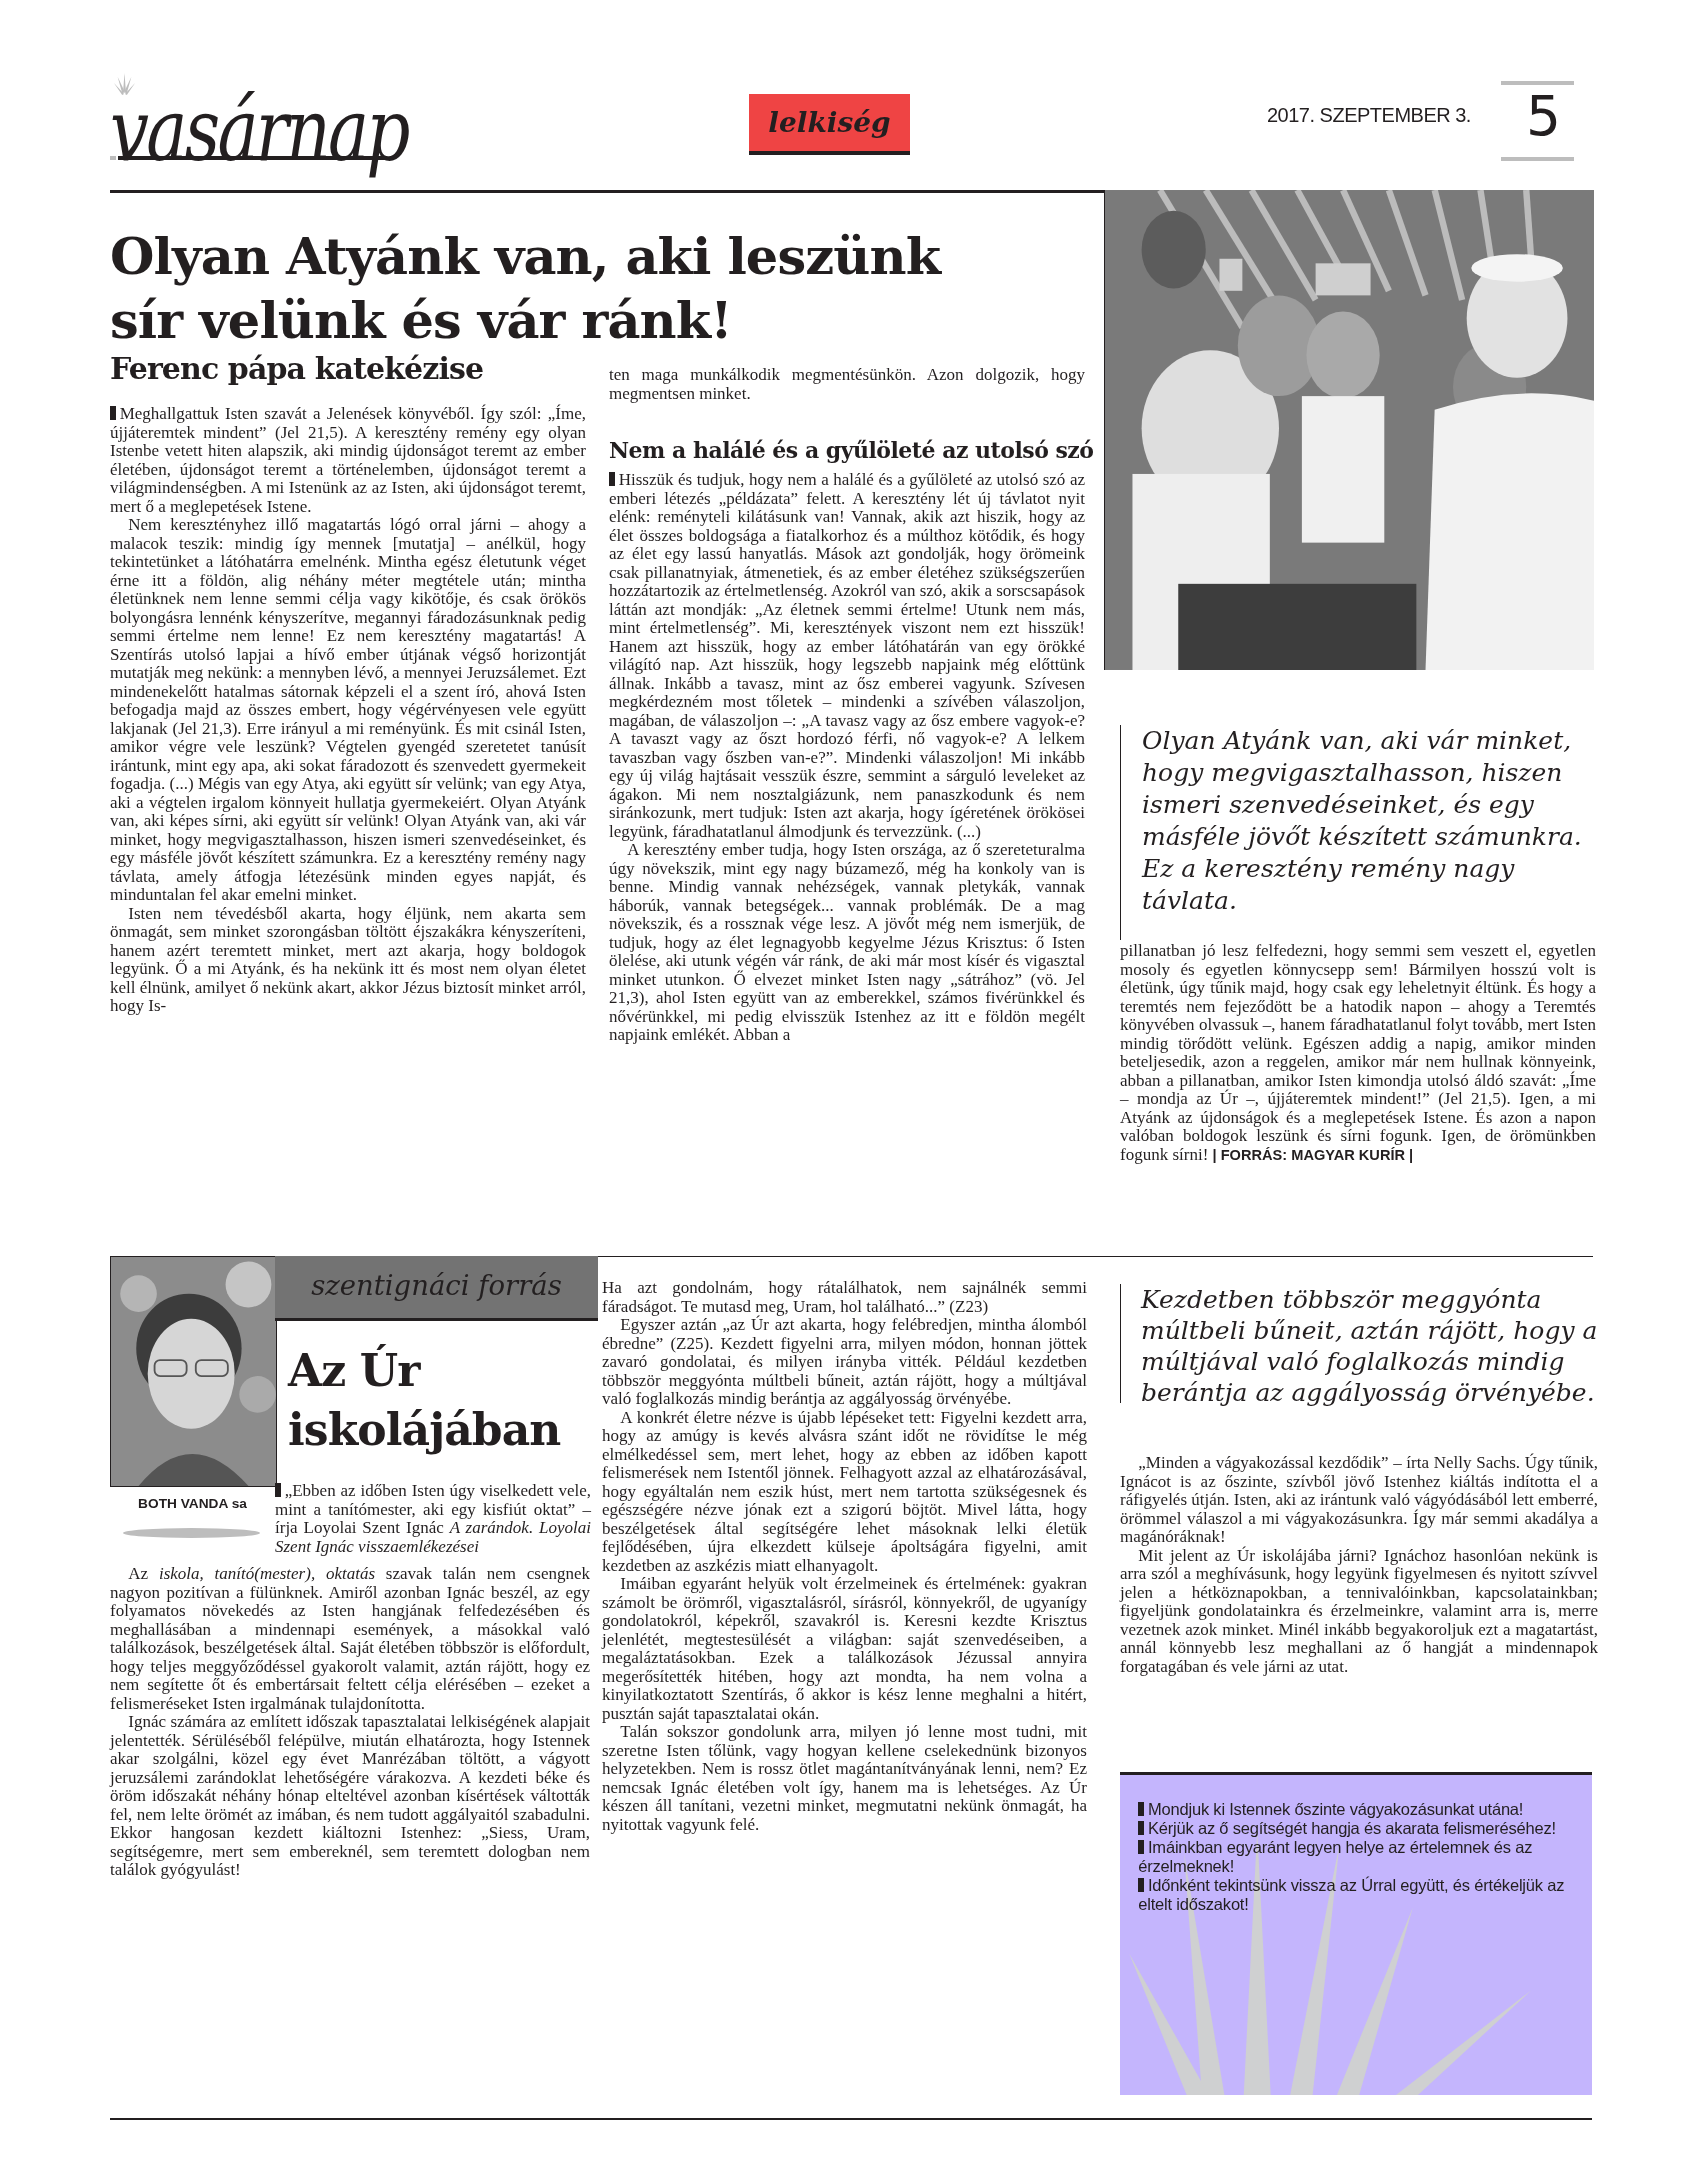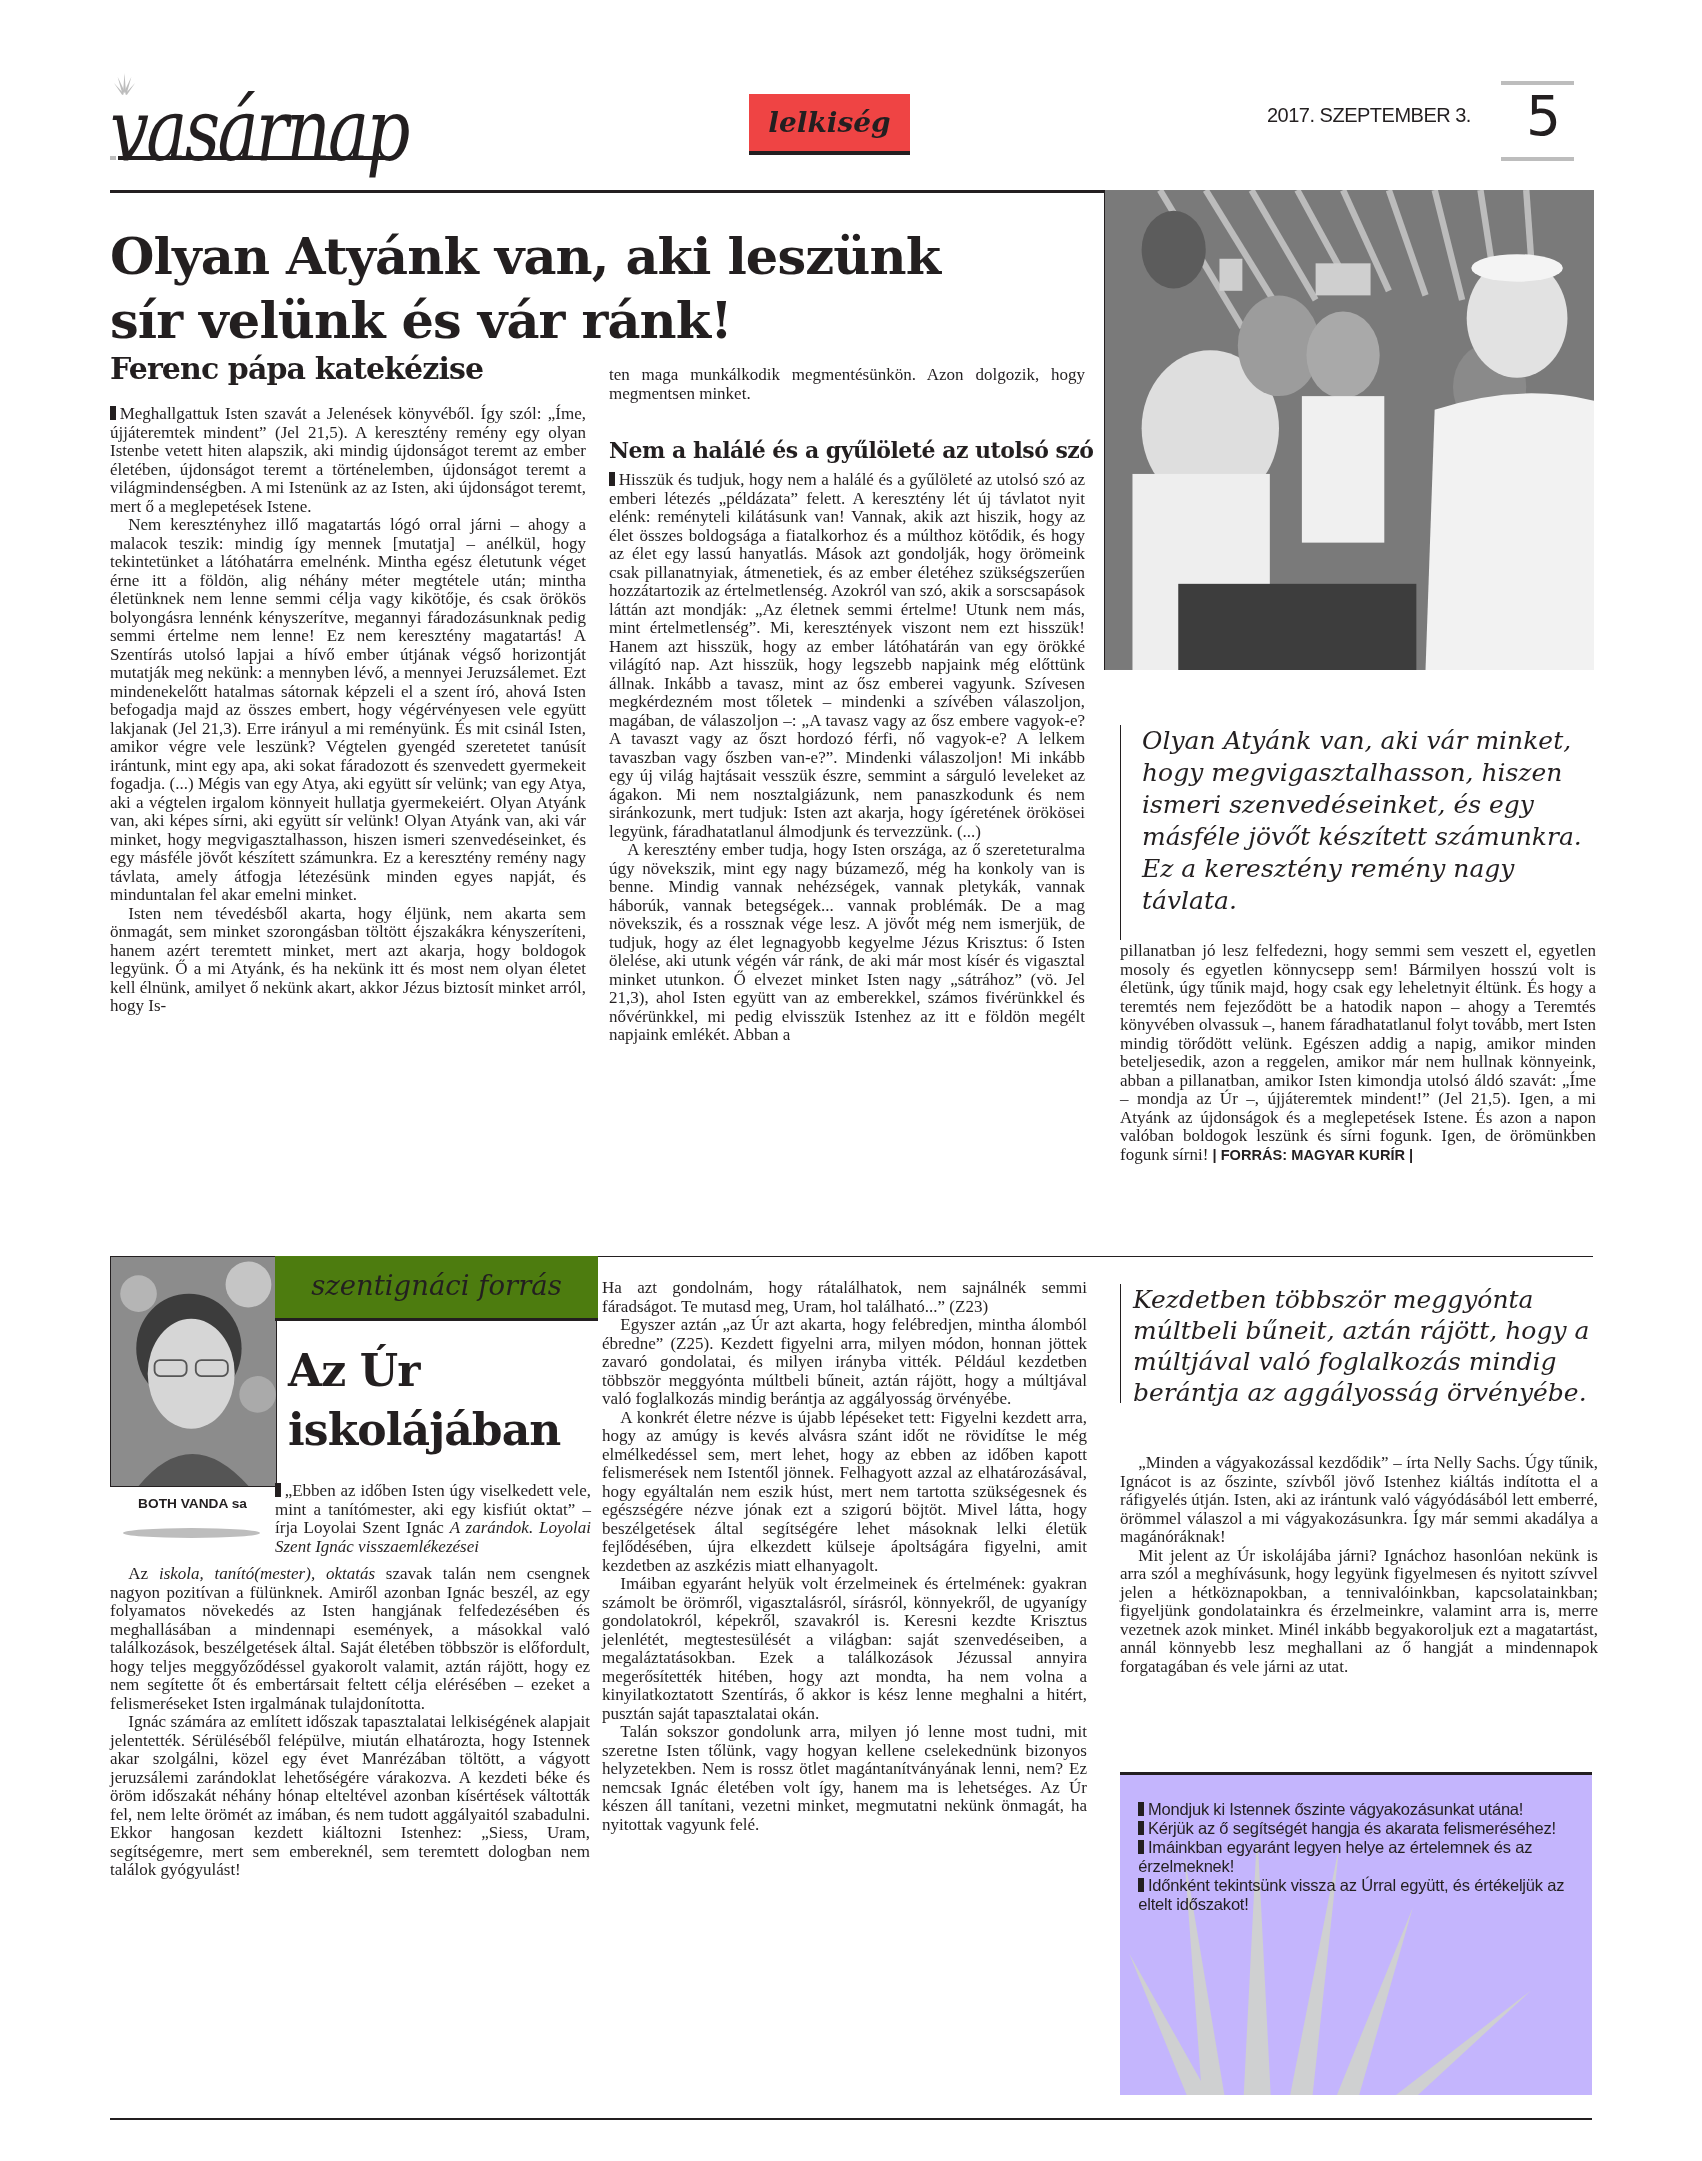--- a/index.html
+++ b/index.html
@@ -35,27 +35,27 @@
   .pull1 { left: 1120px; top: 725px; width: 458px; border-left: 1.4px solid #231f20; padding-left: 21px; font-style: italic; font-size: 25px; line-height: 32px; font-family: "DejaVu Serif", serif; height: 215px; }
   .col3 { left: 1120px; top: 942px; width: 476px; }
   .source { font-family: "Liberation Sans", sans-serif; font-weight: bold; font-size: 14.6px; }
 
   
   .rule-mid { left: 110px; top: 1256px; width: 389px; height: 2.3px; background:#231f20; }
   .rule-mid2 { left: 499px; top: 1256px; width: 1094px; height: 1.4px; background:#231f20; }
   .author-photo { left: 110px; top: 1256px; width: 165px; height: 229px; background:#9a9a9a; border: 1.8px solid #231f20; overflow:hidden; }
   .author-name { left: 110px; top: 1496px; width: 165px; text-align:center; font-family: "Liberation Sans", sans-serif; font-weight: bold; font-size: 13.7px; }
   .author-shadow { left: 123px; top: 1528px; width: 137px; height: 10px; border-radius: 50%; background:#bdbdbd; }
-  .column-tab { left: 275px; top: 1256px; width: 323px; height: 62px; background:#4d7c0f; border-bottom: 3.7px solid #231f20; text-align:center; }
+  .column-tab { left: 275px; top: 1256px; width: 323px; height: 62px; background:#737373; border-bottom: 3.7px solid #231f20; text-align:center; }
   .column-tab span { font-style: italic; font-size: 27.5px; line-height: 59px; font-family: "DejaVu Serif", serif; }
   .ignac-title { left: 288px; top: 1341px; font-weight: bold; font-size: 44px; line-height: 59px; font-family: "DejaVu Serif", serif; letter-spacing:-0.9px; }
   .ignac-lead { left: 275px; top: 1482px; width: 316px; }
   .ignac-col1 { left: 110px; top: 1565px; width: 480px; }
   .ignac-col2 { left: 602px; top: 1279px; width: 485px; }
-  .pull2 { left: 1120px; top: 1284px; width: 458px; border-left: 1.4px solid #231f20; padding-left: 12px; font-style: italic; font-size: 25px; line-height: 31px; font-family: "DejaVu Serif", serif; height: 119px; }
+  .pull2 { left: 1120px; top: 1284px; width: 458px; border-left: 1.4px solid #231f20; padding-left: 20px; font-style: italic; font-size: 25px; line-height: 31px; font-family: "DejaVu Serif", serif; height: 119px; }
   .ignac-col3 { left: 1120px; top: 1454px; width: 478px; }
   .tipbox { left: 1120px; top: 1772px; width: 472px; height: 320px; background:#c4b5fd; border-top: 3.7px solid #231f20; overflow:hidden; }
   .tipbox ul { list-style:none; margin:0; padding: 25px 18.3px 0 18.3px; position:relative; z-index:2; font-family: "Liberation Sans", sans-serif; font-size: 16.5px; line-height: 19px; letter-spacing:-0.2px; }
   .tipbox li { margin:0; }
   .tip-burst { position:absolute; left: 0; top: 41px; width: 472px; height: 284px; z-index:1; }
   .rule-bottom { left: 110px; top: 2118px; width: 1482px; height: 2.3px; background:#231f20; }
   i.em { font-style: italic; }
 </style>
 </head>
 <body>

